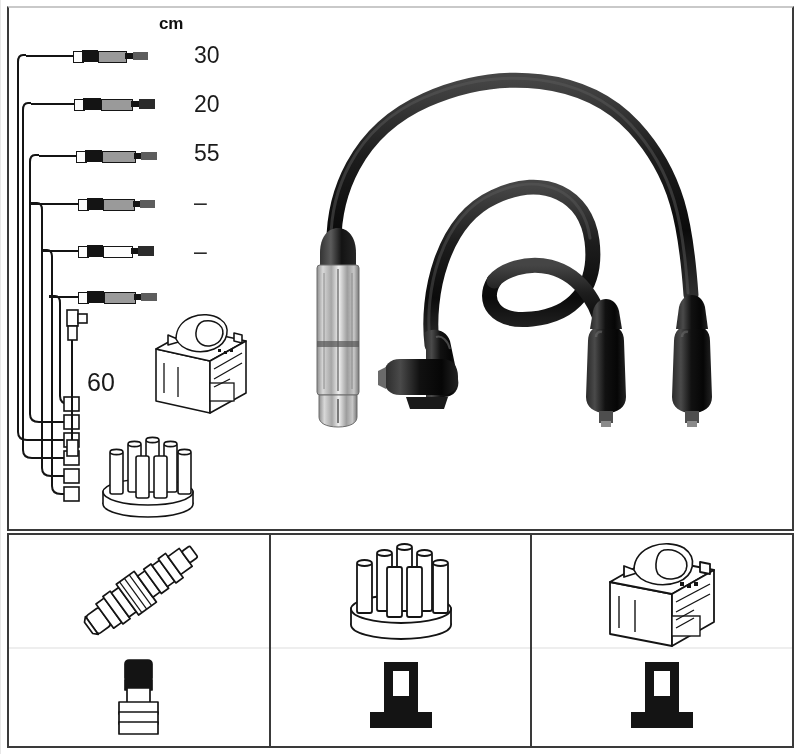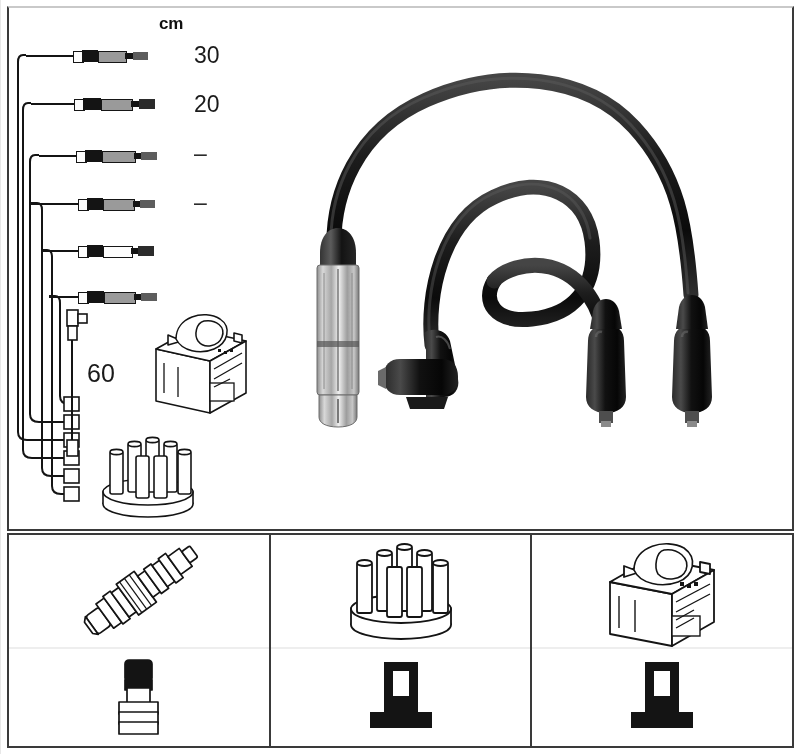--- a/index.html
+++ b/index.html
@@ -70,21 +70,21 @@
   .seg-grey  { background: #9a9a9a; border: 1.5px solid #161616; }
   .seg-dgrey { background: #5d5d5d; }
   .seg-tip   { background: #2b2b2b; }
 
   
   #harness { position: absolute; left: 0; top: 0; }
 
   
   #label-60 {
     position: absolute;
-    left: 86px; top: 359px;
+    left: 86px; top: 368px;
     font-size: 25px;
     color: #1a1a1a;
   }
 
   
   #title-block {
     position: absolute;
     right: 22px; top: 443px;
     text-align: right;
   }
@@ -142,20 +142,21 @@
 
 <div id="sheet">
 
   <div id="top-region">
     <div id="top-region-border"></div>
 
     <div id="length-table">
       <div class="len-head">cm</div>
       <div class="len-row">30</div>
       <div class="len-row">20</div>
+      <div class="len-row">55</div>
       <div class="len-row len-dash">–</div>
       <div class="len-row len-dash">–</div>
     </div>
 
     <div class="cable-row" style="left:25px; top:48px; width:120px;">
       <div class="cable-lead" style="width:48px;"></div>
       <div class="cbody seg-white" style="left:47px; width:9px;"></div>
       <div class="cbody seg-black" style="left:56px; width:16px; top:2px; height:12px;"></div>
       <div class="cbody seg-grey" style="left:72px; width:27px;"></div>
       <div class="cbody seg-black" style="left:99px; width:8px; top:5px; height:6px;"></div>

